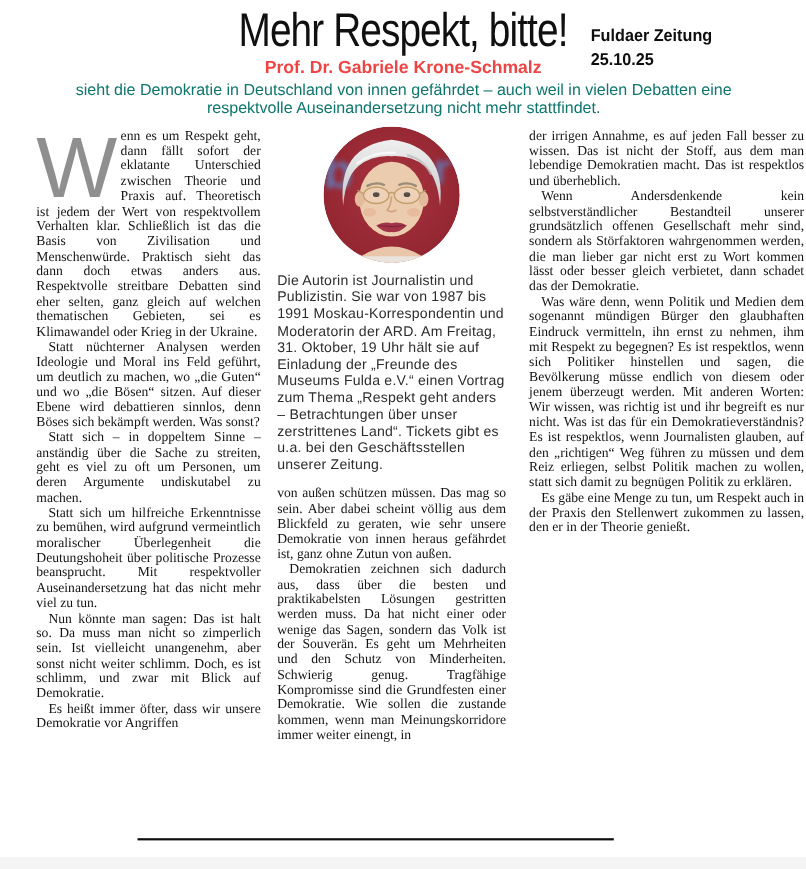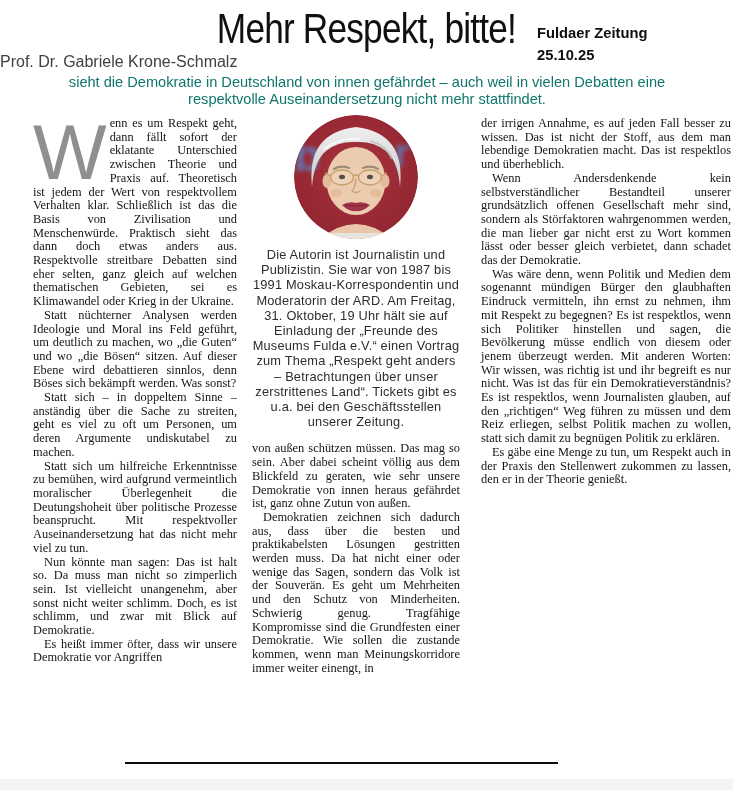--- a/index.html
+++ b/index.html
@@ -38,25 +38,25 @@
     font-size: 15.5px;
     line-height: 22px;
     color: #0e0e0e;
     transform: scaleX(0.95);
     transform-origin: left top;
   }
   .byline {
     position: absolute;
     top: 53px; left: 0;
     width: 733px;
-    text-align: left;
-    font-family: "Liberation Sans", sans-serif;
-    font-weight: 400;
+    text-align: center;
+    font-family: "Liberation Sans", sans-serif;
+    font-weight: 700;
     font-size: 16px;
-    color: #404040;
+    color: #ef4444;
   }
   .lead {
     position: absolute;
     top: 74px; left: 47px;
     width: 640px;
     text-align: center;
     font-family: "Liberation Sans", sans-serif;
     font-size: 14.6px;
     line-height: 17.4px;
     color: #0f766e;
@@ -90,21 +90,21 @@
   }
 
   
   .photo-wrap { width: 124px; margin: 0 auto; }
   .photo-wrap svg { display: block; border-radius: 50%; }
   .bio {
     margin-top: 8px;
     font-family: "Liberation Sans", sans-serif;
     font-size: 12.8px;
     line-height: 15.2px;
-    text-align: center;
+    text-align: left;
     color: #2d2d2d;
     letter-spacing: 0.2px;
   }
   .col2-body {
     margin-top: 13px;
     text-align: justify;
     hyphens: auto;
     -webkit-hyphens: auto;
   }
 

